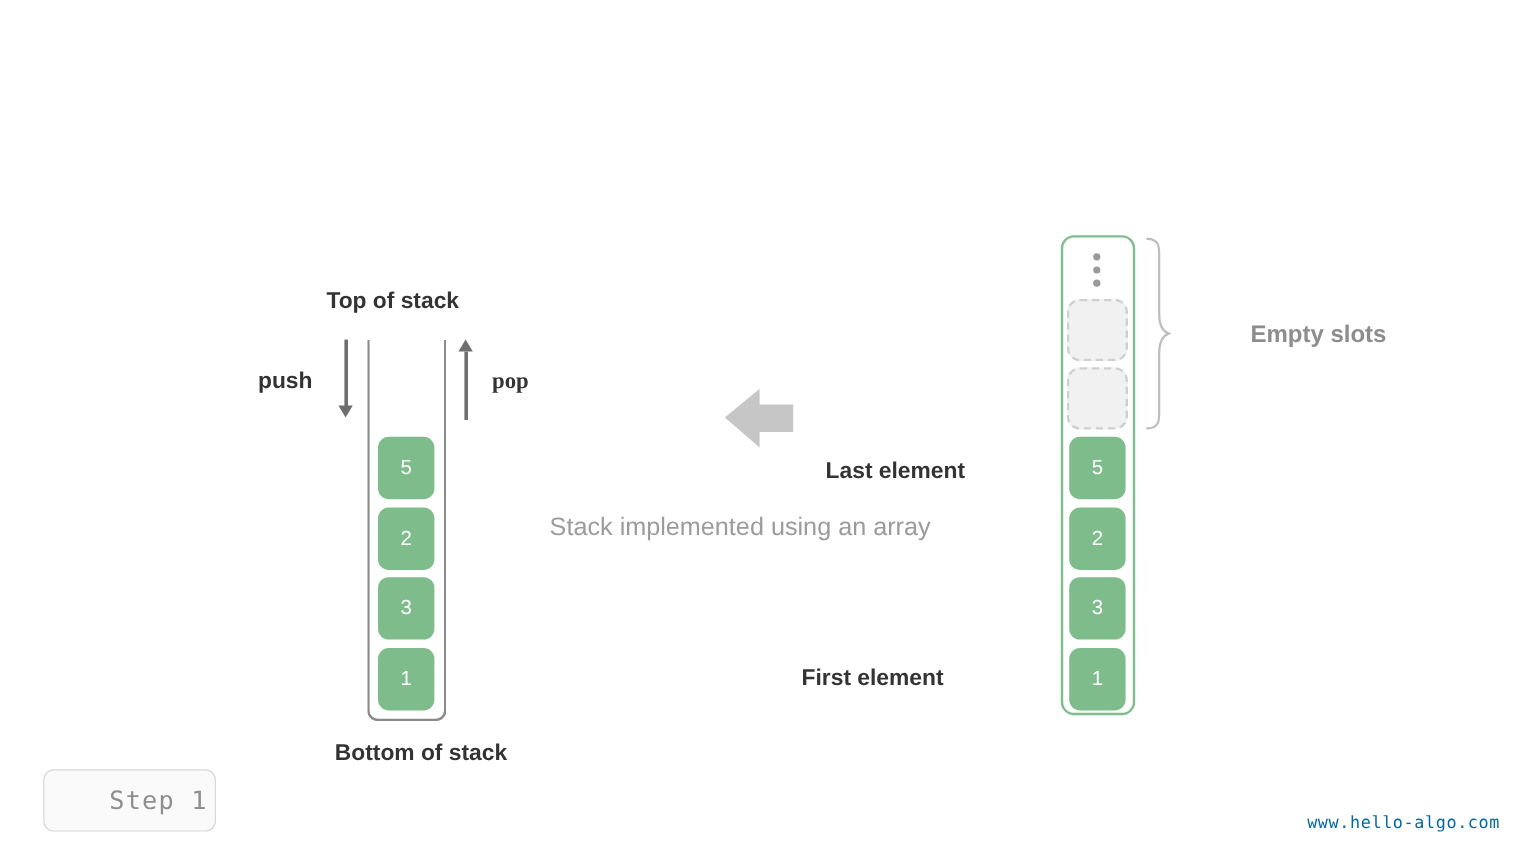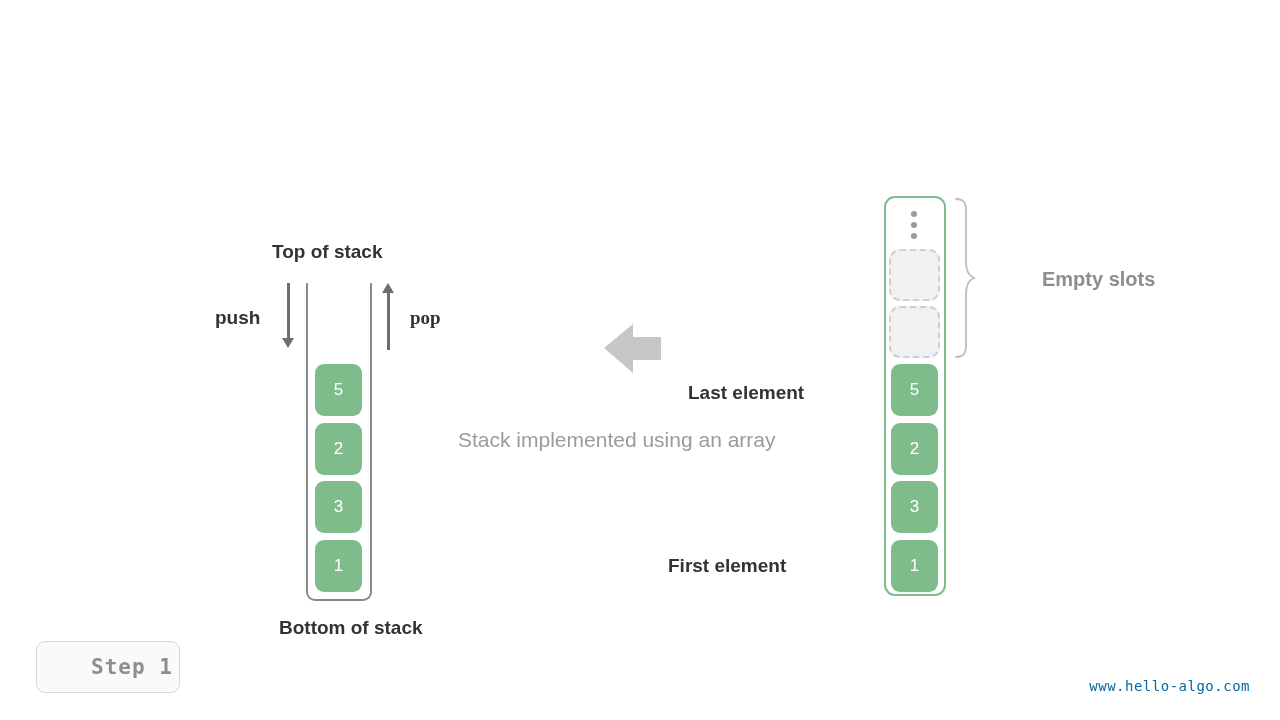--- a/index.html
+++ b/index.html
@@ -152,21 +152,21 @@
     width: 144px;
     height: 52px;
     border: 1.5px solid #d8d8d8;
     border-radius: 9px;
     background: #fafafa;
     display: flex;
     align-items: center;
     justify-content: center;
     color: #8e8e8e;
     font-family: "DejaVu Sans Mono", monospace;
-    font-weight: bold;
+    font-weight: normal;
     font-size: 21px;
     letter-spacing: 1px;
     box-sizing: border-box;
     padding-left: 48px;
   }
 
   
   .watermark {
     position: absolute;
     right: 30px;

